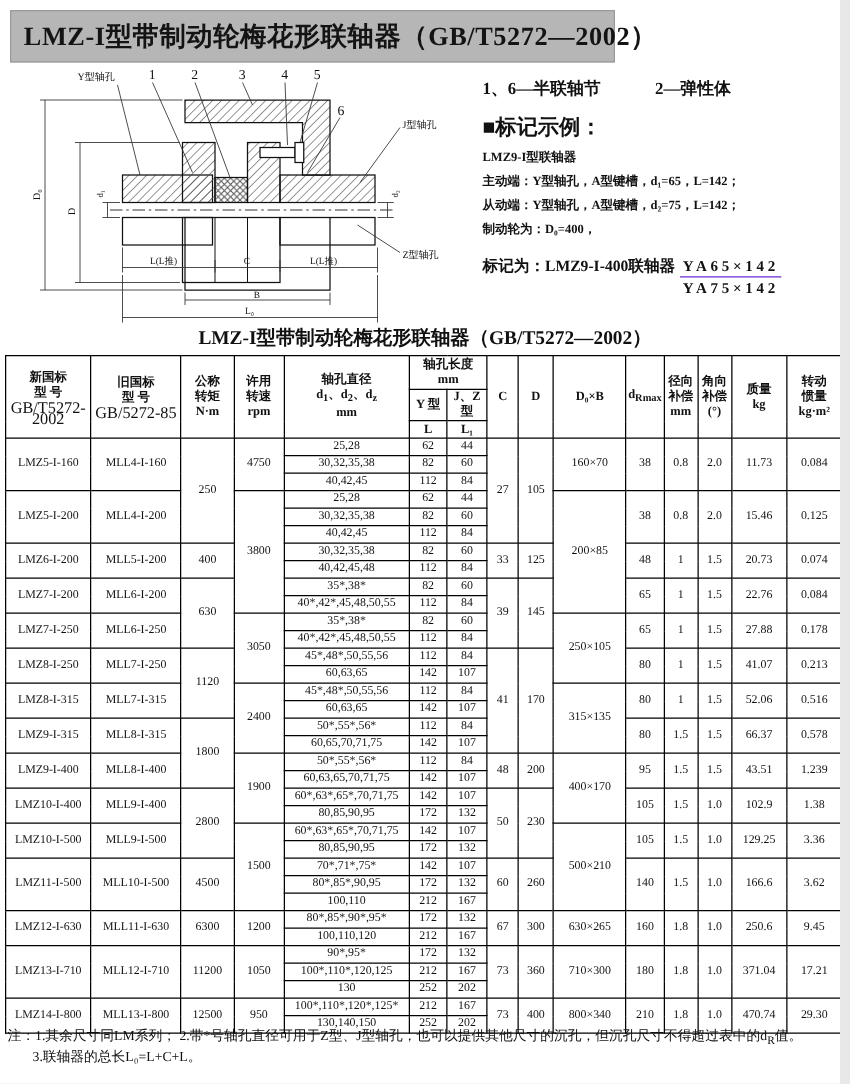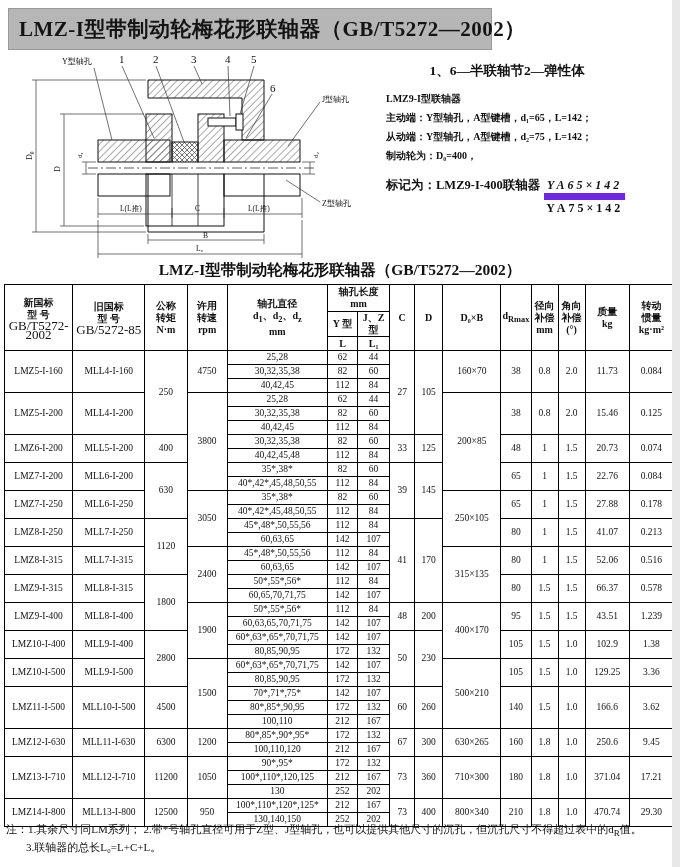--- a/index.html
+++ b/index.html
@@ -8,27 +8,27 @@
   
   .title-bar{position:absolute;left:8px;top:8px;width:482px;height:40px;
              background:#b6b6b6;border:1px solid #9a9a9a;display:flex;align-items:center;}
   .title-bar span{font-size:21px;font-weight:bold;color:#141414;padding-left:10px;
                   letter-spacing:0.5px;white-space:nowrap;}
   
   .drawing{position:absolute;left:2px;top:50px;width:382px;height:212px;}
   svg text{font-family:"Liberation Serif",serif;fill:#111;}
   
   .legend{position:absolute;left:386px;top:62px;width:292px;font-size:13px;}
-  .legend-row{display:flex;font-weight:bold;font-size:13.5px;margin-bottom:9px;text-align:right;}
+  .legend-row{display:flex;font-weight:bold;font-size:13.5px;margin-bottom:9px;}
   .legend-row .lcol{width:138px;}
   .mark-heading{font-size:17px;font-weight:bold;margin:10px 0 4px 0;}
   .mark-lines div{font-size:10px;font-weight:bold;line-height:19px;white-space:nowrap;}
   .mark-final{display:flex;font-size:12.5px;font-weight:bold;margin-top:12px;}
   .fraction{display:inline-block;margin-left:4px;text-align:center;}
-  .fraction .top{border-bottom:7px solid #6d28d9;font-style:italic;}
+  .fraction .top{border-bottom:1px solid #6d28d9;}
   .fraction .top,.fraction .bot{display:block;font-size:12px;letter-spacing:3px;
                                 font-weight:bold;padding:0 2px;line-height:16px;}
   
   .table-title{position:absolute;left:0;top:260px;width:680px;text-align:center;
                font-size:15.5px;font-weight:bold;}
   
   .spec-table{position:absolute;left:4px;top:284px;border-collapse:collapse;
               table-layout:fixed;width:670px;}
   .spec-table th,.spec-table td{border:1px solid #000;text-align:center;
               padding:0;overflow:hidden;}
@@ -140,20 +140,21 @@
       <text x="201" y="188" font-size="7.5">B</text>
       <text x="194" y="201" font-size="7.5">L₀</text>
     </svg>
   </div>
 
   <div class="legend">
     <div class="legend-row">
       <span class="lcol">1、6—半联轴节</span>
       <span>2—弹性体</span>
     </div>
+    <div class="mark-heading">■标记示例：</div>
     <div class="mark-lines">
       <div>LMZ9-I型联轴器</div>
       <div>主动端：Y型轴孔，A型键槽，d₁=65，L=142；</div>
       <div>从动端：Y型轴孔，A型键槽，d₂=75，L=142；</div>
       <div>制动轮为：D₀=400，</div>
     </div>
     <div class="mark-final">
       <span>标记为：LMZ9-I-400联轴器</span>
       <span class="fraction">
         <span class="top">YA65×142</span>

